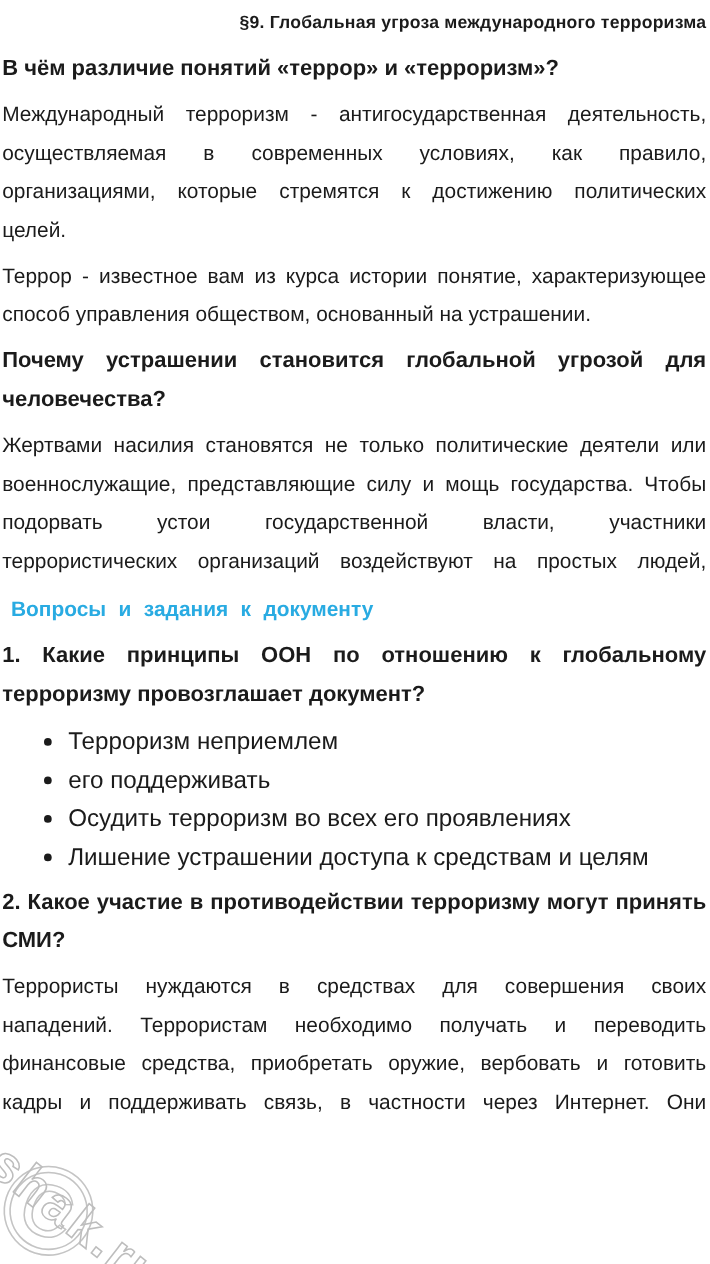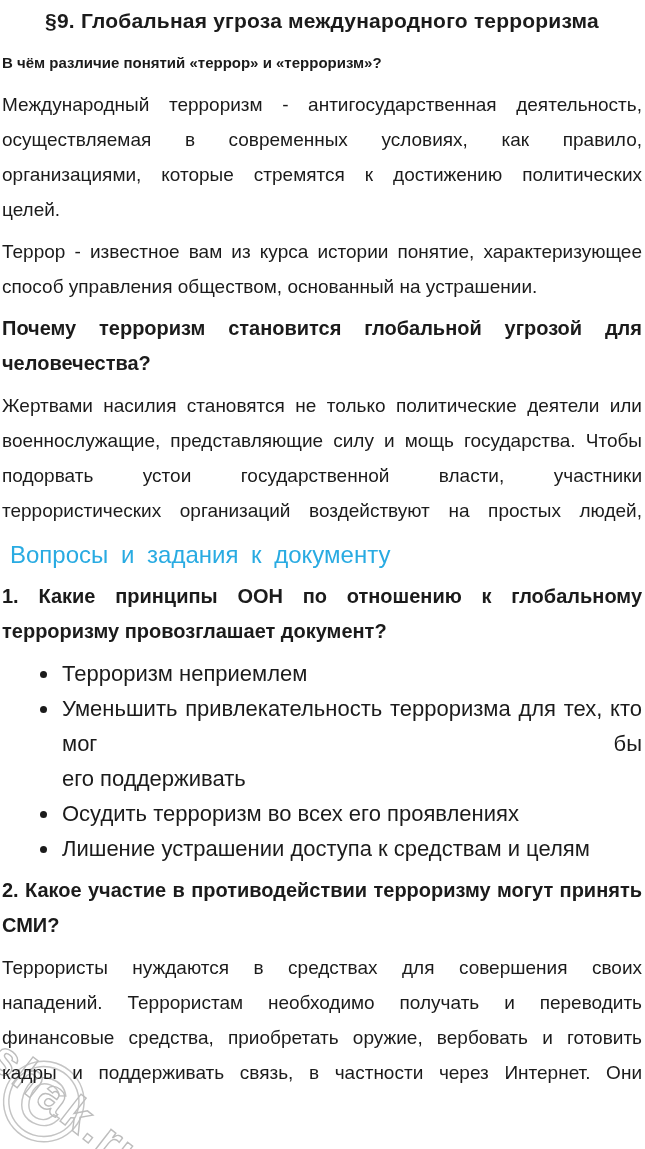--- a/index.html
+++ b/index.html
@@ -13,47 +13,47 @@
   }
   .doc {
     position: relative;
     z-index: 1;
     padding: 0 3px 0 2px;
     box-sizing: border-box;
     width: 645px;
   }
   .title {
     margin: 4px 0 0;
-    font-size: 21px;
+    font-size: 16px;
     font-weight: bold;
     line-height: 34px;
-    text-align: center;
+    text-align: right;
     letter-spacing: 0.2px;
   }
   .subq {
     margin: 7px 0 0;
-    font-size: 15px;
+    font-size: 20px;
     font-weight: bold;
     line-height: 35px;
   }
   .block { margin: 7px 0 0; }
   .body-text { font-size: 19px; }
   .bold-text { font-size: 20px; font-weight: bold; }
   .jline {
     line-height: 35px;
     text-align: justify;
     text-align-last: justify;
     white-space: normal;
   }
   .jline.end { text-align-last: left; }
   .blue-head {
     margin: 9px 0 0;
     padding-left: 8px;
-    font-size: 24px;
-    font-weight: normal;
+    font-size: 19px;
+    font-weight: bold;
     line-height: 35px;
     word-spacing: 6px;
     color: var(--accent, #29abe2);
   }
   ul.bullets {
     margin: 7px 0 0;
     padding-left: 58px;
     list-style: disc;
   }
   ul.bullets li {
@@ -110,21 +110,21 @@
     <div class="jline">организациями, которые стремятся к достижению политических</div>
     <div class="jline end">целей.</div>
   </div>
 
   <div class="block body-text">
     <div class="jline">Террор - известное вам из курса истории понятие, характеризующее</div>
     <div class="jline end">способ управления обществом, основанный на устрашении.</div>
   </div>
 
   <div class="block bold-text">
-    <div class="jline">Почему терроризм становится глобальной угрозой для</div>
+    <div class="jline">Почему устрашении становится глобальной угрозой для</div>
     <div class="jline end">человечества?</div>
   </div>
 
   <div class="block body-text">
     <div class="jline">Жертвами насилия становятся не только политические деятели или</div>
     <div class="jline">военнослужащие, представляющие силу и мощь государства. Чтобы</div>
     <div class="jline">подорвать устои государственной власти, участники</div>
     <div class="jline">террористических организаций воздействуют на простых людей,</div>
   </div>
 
@@ -134,21 +134,20 @@
   <div class="block bold-text">
     <div class="jline">1. Какие принципы ООН по отношению к глобальному</div>
     <div class="jline end">терроризму провозглашает документ?</div>
   </div>
 
   <ul class="bullets">
     <li>
       <div class="jline end">Терроризм неприемлем</div>
     </li>
     <li>
-      <div class="jline">Уменьшить привлекательность терроризма для тех, кто мог бы</div>
       <div class="jline end">его поддерживать</div>
     </li>
     <li>
       <div class="jline end">Осудить терроризм во всех его проявлениях</div>
     </li>
     <li>
       <div class="jline end">Лишение устрашении доступа к средствам и целям</div>
     </li>
   </ul>
 

